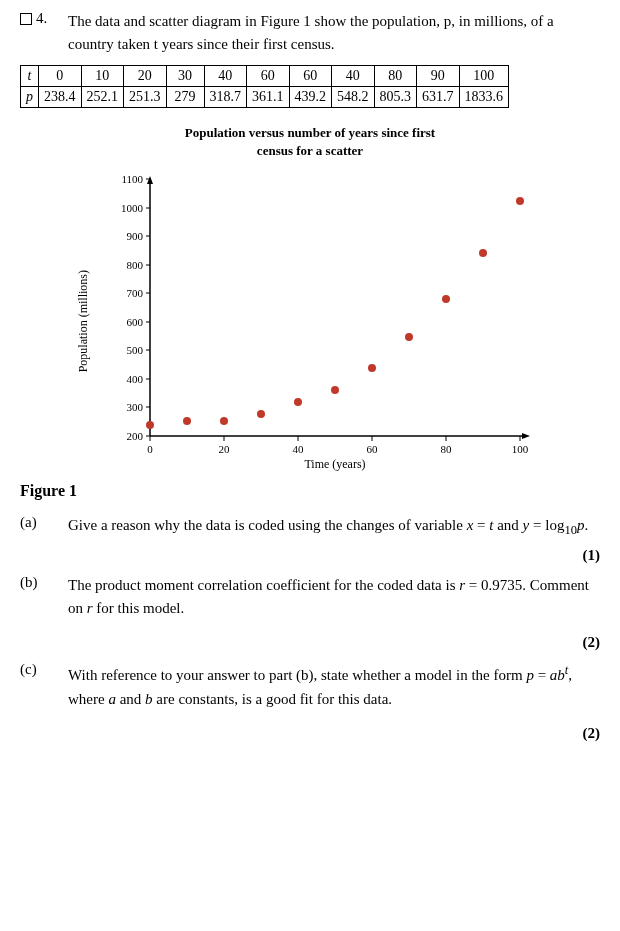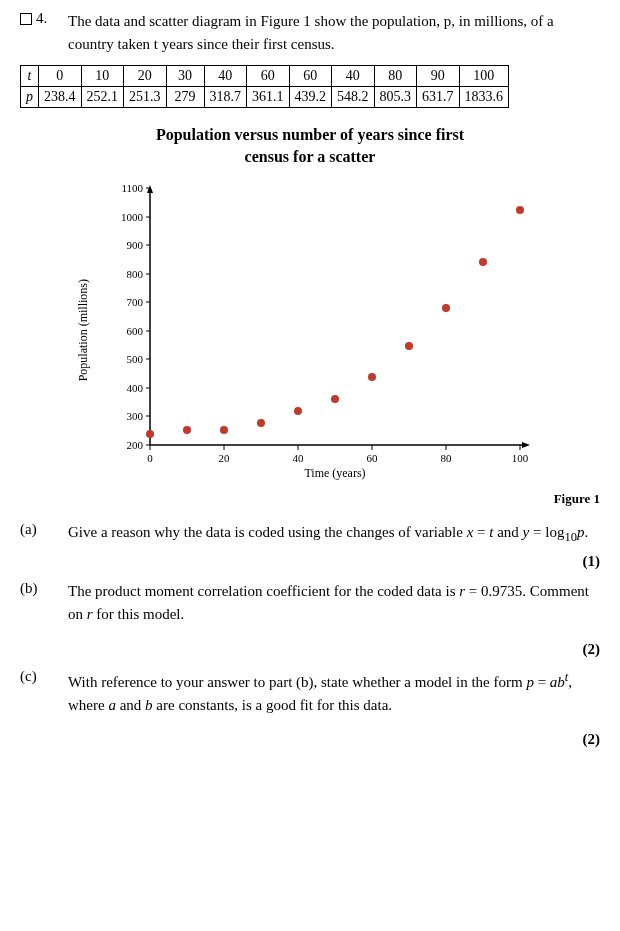--- a/index.html
+++ b/index.html
@@ -55,43 +55,43 @@
     }
 
     
     .chart-container {
       display: flex;
       flex-direction: column;
       align-items: center;
       margin: 10px 0 4px 0;
     }
     .chart-title {
-      font-size: 16px;
+      font-size: 13px;
       font-weight: bold;
       text-align: center;
       margin-bottom: 6px;
       line-height: 1.4;
     }
     .chart-area {
       display: flex;
       align-items: center;
     }
     .y-axis-label {
       font-size: 12px;
       writing-mode: vertical-rl;
       transform: rotate(180deg);
       margin-right: 4px;
       white-space: nowrap;
       text-align: center;
     }
 
     .figure-label {
-      font-size: 13px;
+      font-size: 16px;
       font-weight: bold;
-      text-align: right;
+      text-align: left;
       margin: 6px 0 14px 0;
     }
 
     
     .part {
       display: flex;
       align-items: flex-start;
       margin-bottom: 6px;
     }
     .part-label {

